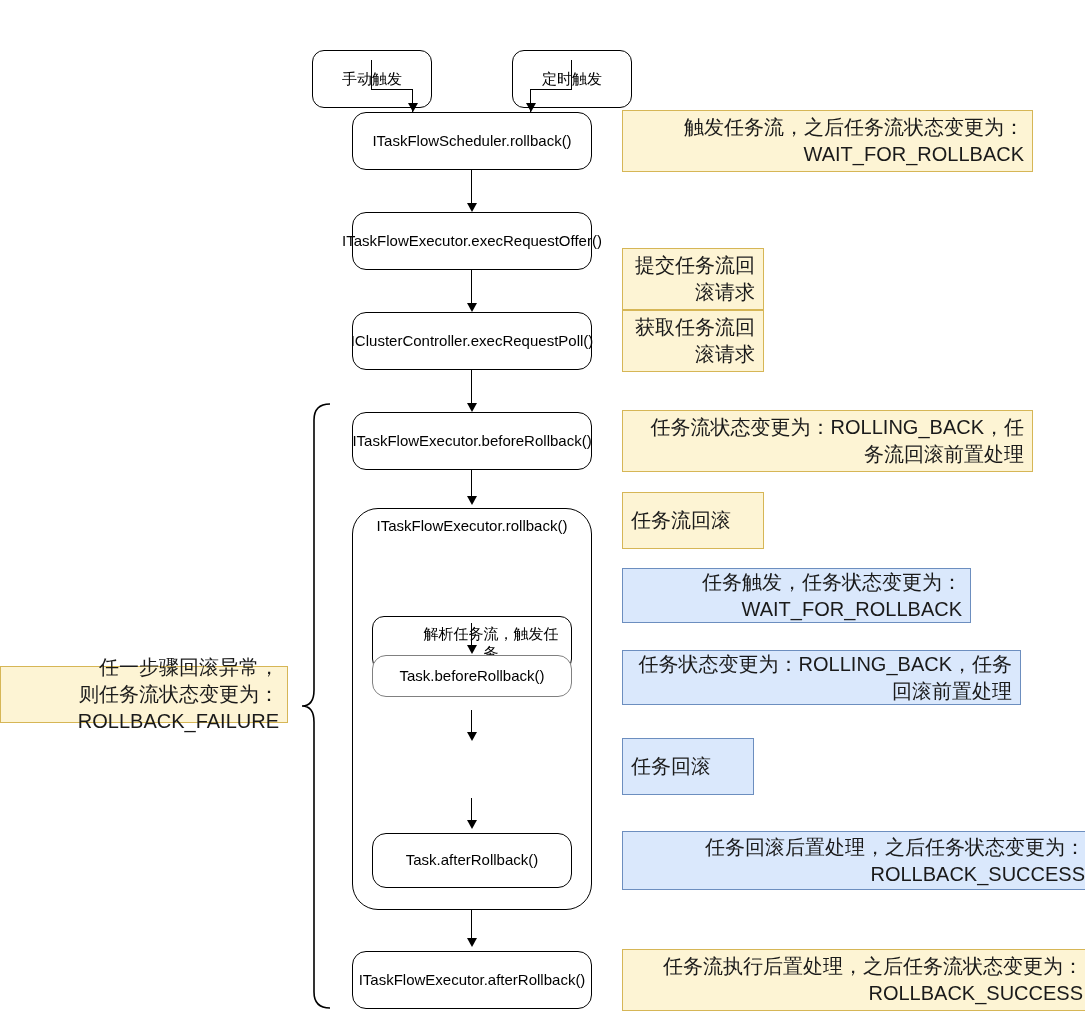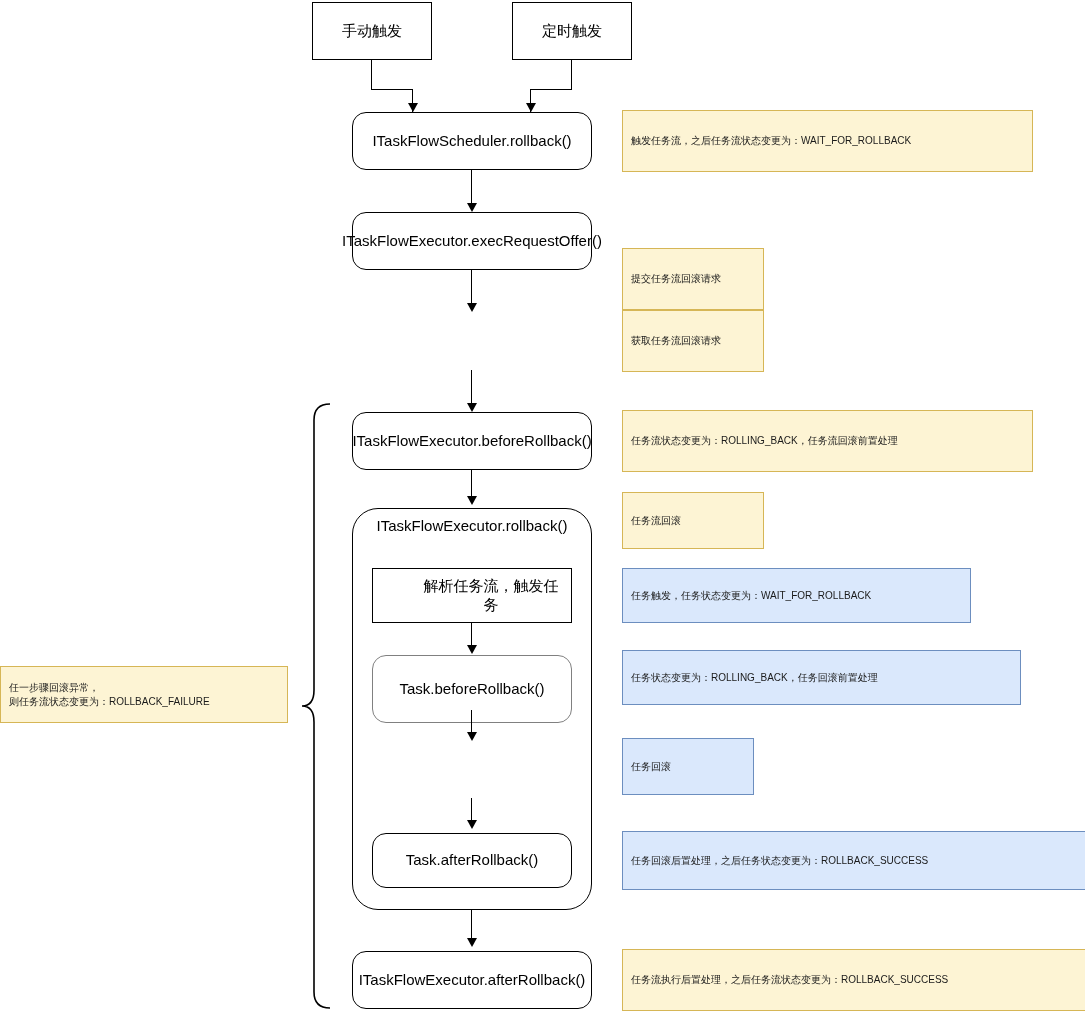--- a/index.html
+++ b/index.html
@@ -29,21 +29,21 @@
     display: flex;
     align-items: center;
     justify-content: center;
     text-align: center;
     font-size: 15px;
     line-height: 1.25;
     color: #000000;
     padding: 2px 6px;
   }
   .node.rounded { border-radius: 14px; }
-  .node.sharp   { border-radius: 0; }
+  .node.sharp   { border-radius: 12px; margin-top: 48px; }
   .node.grayed  { border-color: #808080; }
 
   
   .group-box {
     position: absolute;
     box-sizing: border-box;
     border: 1.4px solid #000000;
     border-radius: 26px;
     background: #ffffff;
   }
@@ -54,25 +54,26 @@
     white-space: nowrap;
     text-align: center;
   }
 
   
   .note {
     position: absolute;
     box-sizing: border-box;
     display: flex;
     align-items: center;
-    font-size: 10px;
+    font-size: 20px;
     line-height: 1.35;
     color: #1a1a1a;
     padding: 4px 8px;
     white-space: pre-line;
+    text-align: right;
   }
   .note.yellow {
     background: #FDF4D4;
     border: 1px solid #D6B656;
   }
   .note.blue {
     background: #DAE8FC;
     border: 1px solid #6C8EBF;
   }
 
@@ -132,20 +133,23 @@
     <span>ITaskFlowExecutor.execRequestOffer()</span>
   </div>
 
   <div class="note yellow" style="left:622px; top:210px; width:142px; height:62px;margin-top:38px;">
     <span>提交任务流回滚请求</span>
   </div>
 
   <div class="vline" style="left:471px; top:270px; height:40px;"></div>
   <div class="arrowhead" style="left:467px; top:303px;"></div>
 
+  <div class="node rounded" style="left:352px; top:312px; width:240px; height:58px;">
+    <span>IClusterController.execRequestPoll()</span>
+  </div>
 
   <div class="note yellow" style="left:622px; top:310px; width:142px; height:62px;">
     <span>获取任务流回滚请求</span>
   </div>
 
   <div class="vline" style="left:471px; top:370px; height:40px;"></div>
   <div class="arrowhead" style="left:467px; top:403px;"></div>
 
   <div class="node rounded" style="left:352px; top:412px; width:240px; height:58px;">
     <span>ITaskFlowExecutor.beforeRollback()</span>
@@ -171,21 +175,21 @@
     <span>解析任务流，触发任务</span>
   </div>
 
   <div class="note blue" style="left:622px; top:568px; width:349px; height:55px;">
     <span>任务触发，任务状态变更为：WAIT_FOR_ROLLBACK</span>
   </div>
 
   <div class="vline" style="left:471px; top:623px; height:28px;"></div>
   <div class="arrowhead" style="left:467px; top:645px;"></div>
 
-  <div class="node rounded grayed" style="left:372px; top:655px; width:200px; height:68px;">
+  <div class="node rounded grayed" style="left:372px; top:655px; width:200px; height:42px;">
     <span>Task.beforeRollback()</span>
   </div>
 
   <div class="note blue" style="left:622px; top:650px; width:399px; height:55px;">
     <span>任务状态变更为：ROLLING_BACK，任务回滚前置处理</span>
   </div>
 
   <div class="vline" style="left:471px; top:710px; height:28px;"></div>
   <div class="arrowhead" style="left:467px; top:732px;"></div>
 

